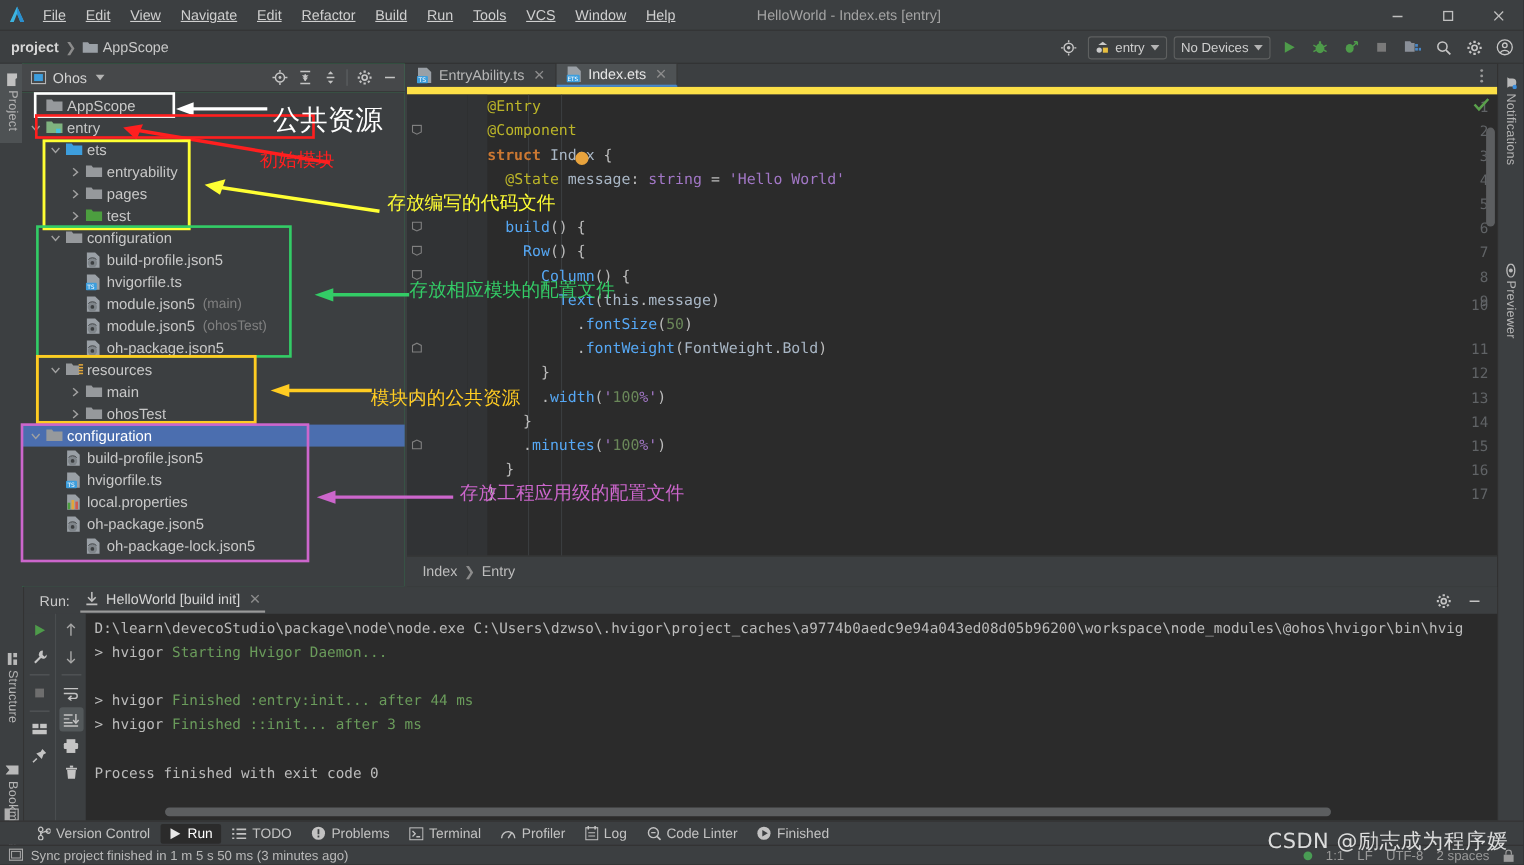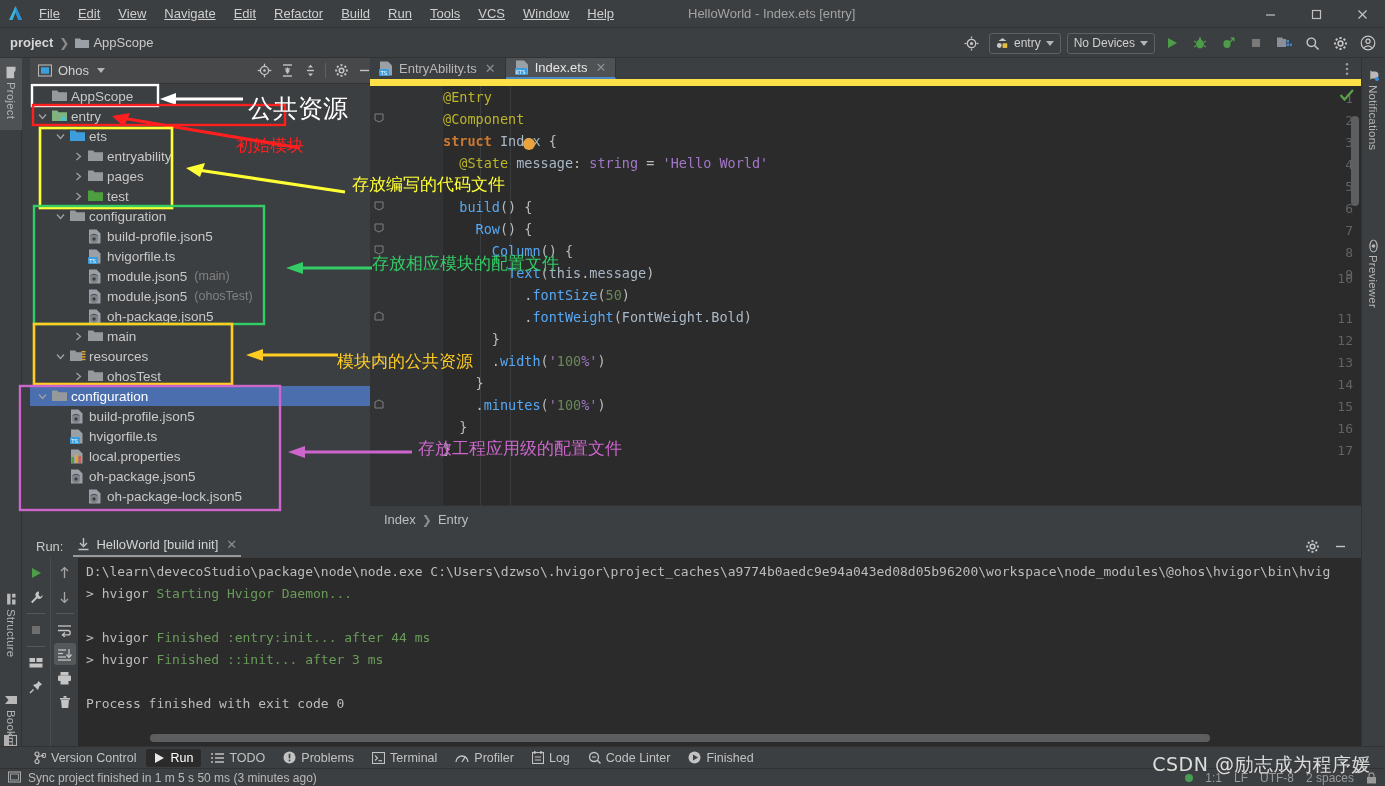--- a/index.html
+++ b/index.html
@@ -58,21 +58,21 @@
   }
   .rail-btn{ width:22px; display:flex; flex-direction:column; align-items:center; padding:6px 0; }
   .rail-btn.active{ background:#4e5254; }
   .rightrail{
     position:absolute; right:0; top:58px; width:24px; height:695px; background:#3c3f41;
     border-left:1px solid #323232;
   }
 
   
   .projpanel{
-    position:absolute; left:30px; top:58px; width:348px; height:475px; background:#22c55e;
+    position:absolute; left:20px; top:58px; width:348px; height:475px; background:#22c55e;
   }
   .proj-head{
     height:26px; background:#46484a; display:flex; align-items:center; padding:0 4px;
     border-bottom:1px solid #323232;
   }
   .proj-title{ font-size:13px; color:#d2d2d2; margin-left:6px; }
   .proj-head-icons{ margin-left:auto; display:flex; align-items:center; gap:3px; }
   .ph-ic{ width:20px;height:20px; display:flex; align-items:center; justify-content:center; border-radius:3px; }
   .tree{ position:absolute; top:26px; left:0; width:348px; height:449px; background:#3c3f41; padding-top:2px; overflow:hidden; }
   .trow{ height:20px; display:flex; align-items:center; font-size:13.5px; color:#c8c8c8; white-space:nowrap; position:relative; }
@@ -577,49 +577,49 @@
           <span class="ic">
             <svg width="14" height="15">
               <path d="M1 0.5 h7.5 l4 4 v10 H1 Z" fill="#9aa0a6"></path>
               <circle cx="6" cy="10" r="4.2" fill="#7f858a"></circle>
               <circle cx="6" cy="10" r="1.7" fill="#3c3f41"></circle>
               <path d="M2.3 7 a5 5 0 0 1 7.4 0" fill="none" stroke="#3c3f41" stroke-width="0.9"></path>
             </svg>
           </span>
           <span class="tlabel">oh-package.json5</span>
         </div>
-        <div class="trow" style="padding-left: 44px;">
-          <span class="twist">
-            <svg width="9" height="9">
-              <polyline points="2.5,1 6.5,4.5 2.5,8" fill="none" stroke="#a0a0a0" stroke-width="1.3"></polyline>
-            </svg>
-          </span>
-          <span class="ic">
-            <svg width="15" height="13">
-              <path d="M0 1.5 h5.2 l1.4 1.7 H15 V12 H0 Z" fill="#96999c"></path>
-            </svg>
-          </span>
-          <span class="tlabel">main</span>
-        </div>
         <div class="trow" style="padding-left: 26px;">
           <span class="twist">
             <svg width="9" height="9">
               <polyline points="1,2.5 4.5,6.5 8,2.5" fill="none" stroke="#a0a0a0" stroke-width="1.3"></polyline>
             </svg>
           </span>
           <span class="ic">
             <svg width="16" height="13">
               <path d="M0 1.5 h5.2 l1.4 1.7 H12 V12 H0 Z" fill="#96999c"></path>
               <rect x="11.5" y="2" width="4" height="1.4" fill="#e0a63a"></rect>
               <rect x="11.5" y="4.6" width="4" height="1.4" fill="#e0a63a"></rect>
               <rect x="11.5" y="7.2" width="4" height="1.4" fill="#e0a63a"></rect>
               <rect x="11.5" y="9.8" width="4" height="1.4" fill="#e0a63a"></rect>
             </svg>
           </span>
           <span class="tlabel">resources</span>
+        </div>
+        <div class="trow" style="padding-left: 44px;">
+          <span class="twist">
+            <svg width="9" height="9">
+              <polyline points="2.5,1 6.5,4.5 2.5,8" fill="none" stroke="#a0a0a0" stroke-width="1.3"></polyline>
+            </svg>
+          </span>
+          <span class="ic">
+            <svg width="15" height="13">
+              <path d="M0 1.5 h5.2 l1.4 1.7 H15 V12 H0 Z" fill="#96999c"></path>
+            </svg>
+          </span>
+          <span class="tlabel">main</span>
         </div>
         <div class="trow" style="padding-left: 44px;">
           <span class="twist">
             <svg width="9" height="9">
               <polyline points="2.5,1 6.5,4.5 2.5,8" fill="none" stroke="#a0a0a0" stroke-width="1.3"></polyline>
             </svg>
           </span>
           <span class="ic">
             <svg width="15" height="13">
               <path d="M0 1.5 h5.2 l1.4 1.7 H15 V12 H0 Z" fill="#96999c"></path>

